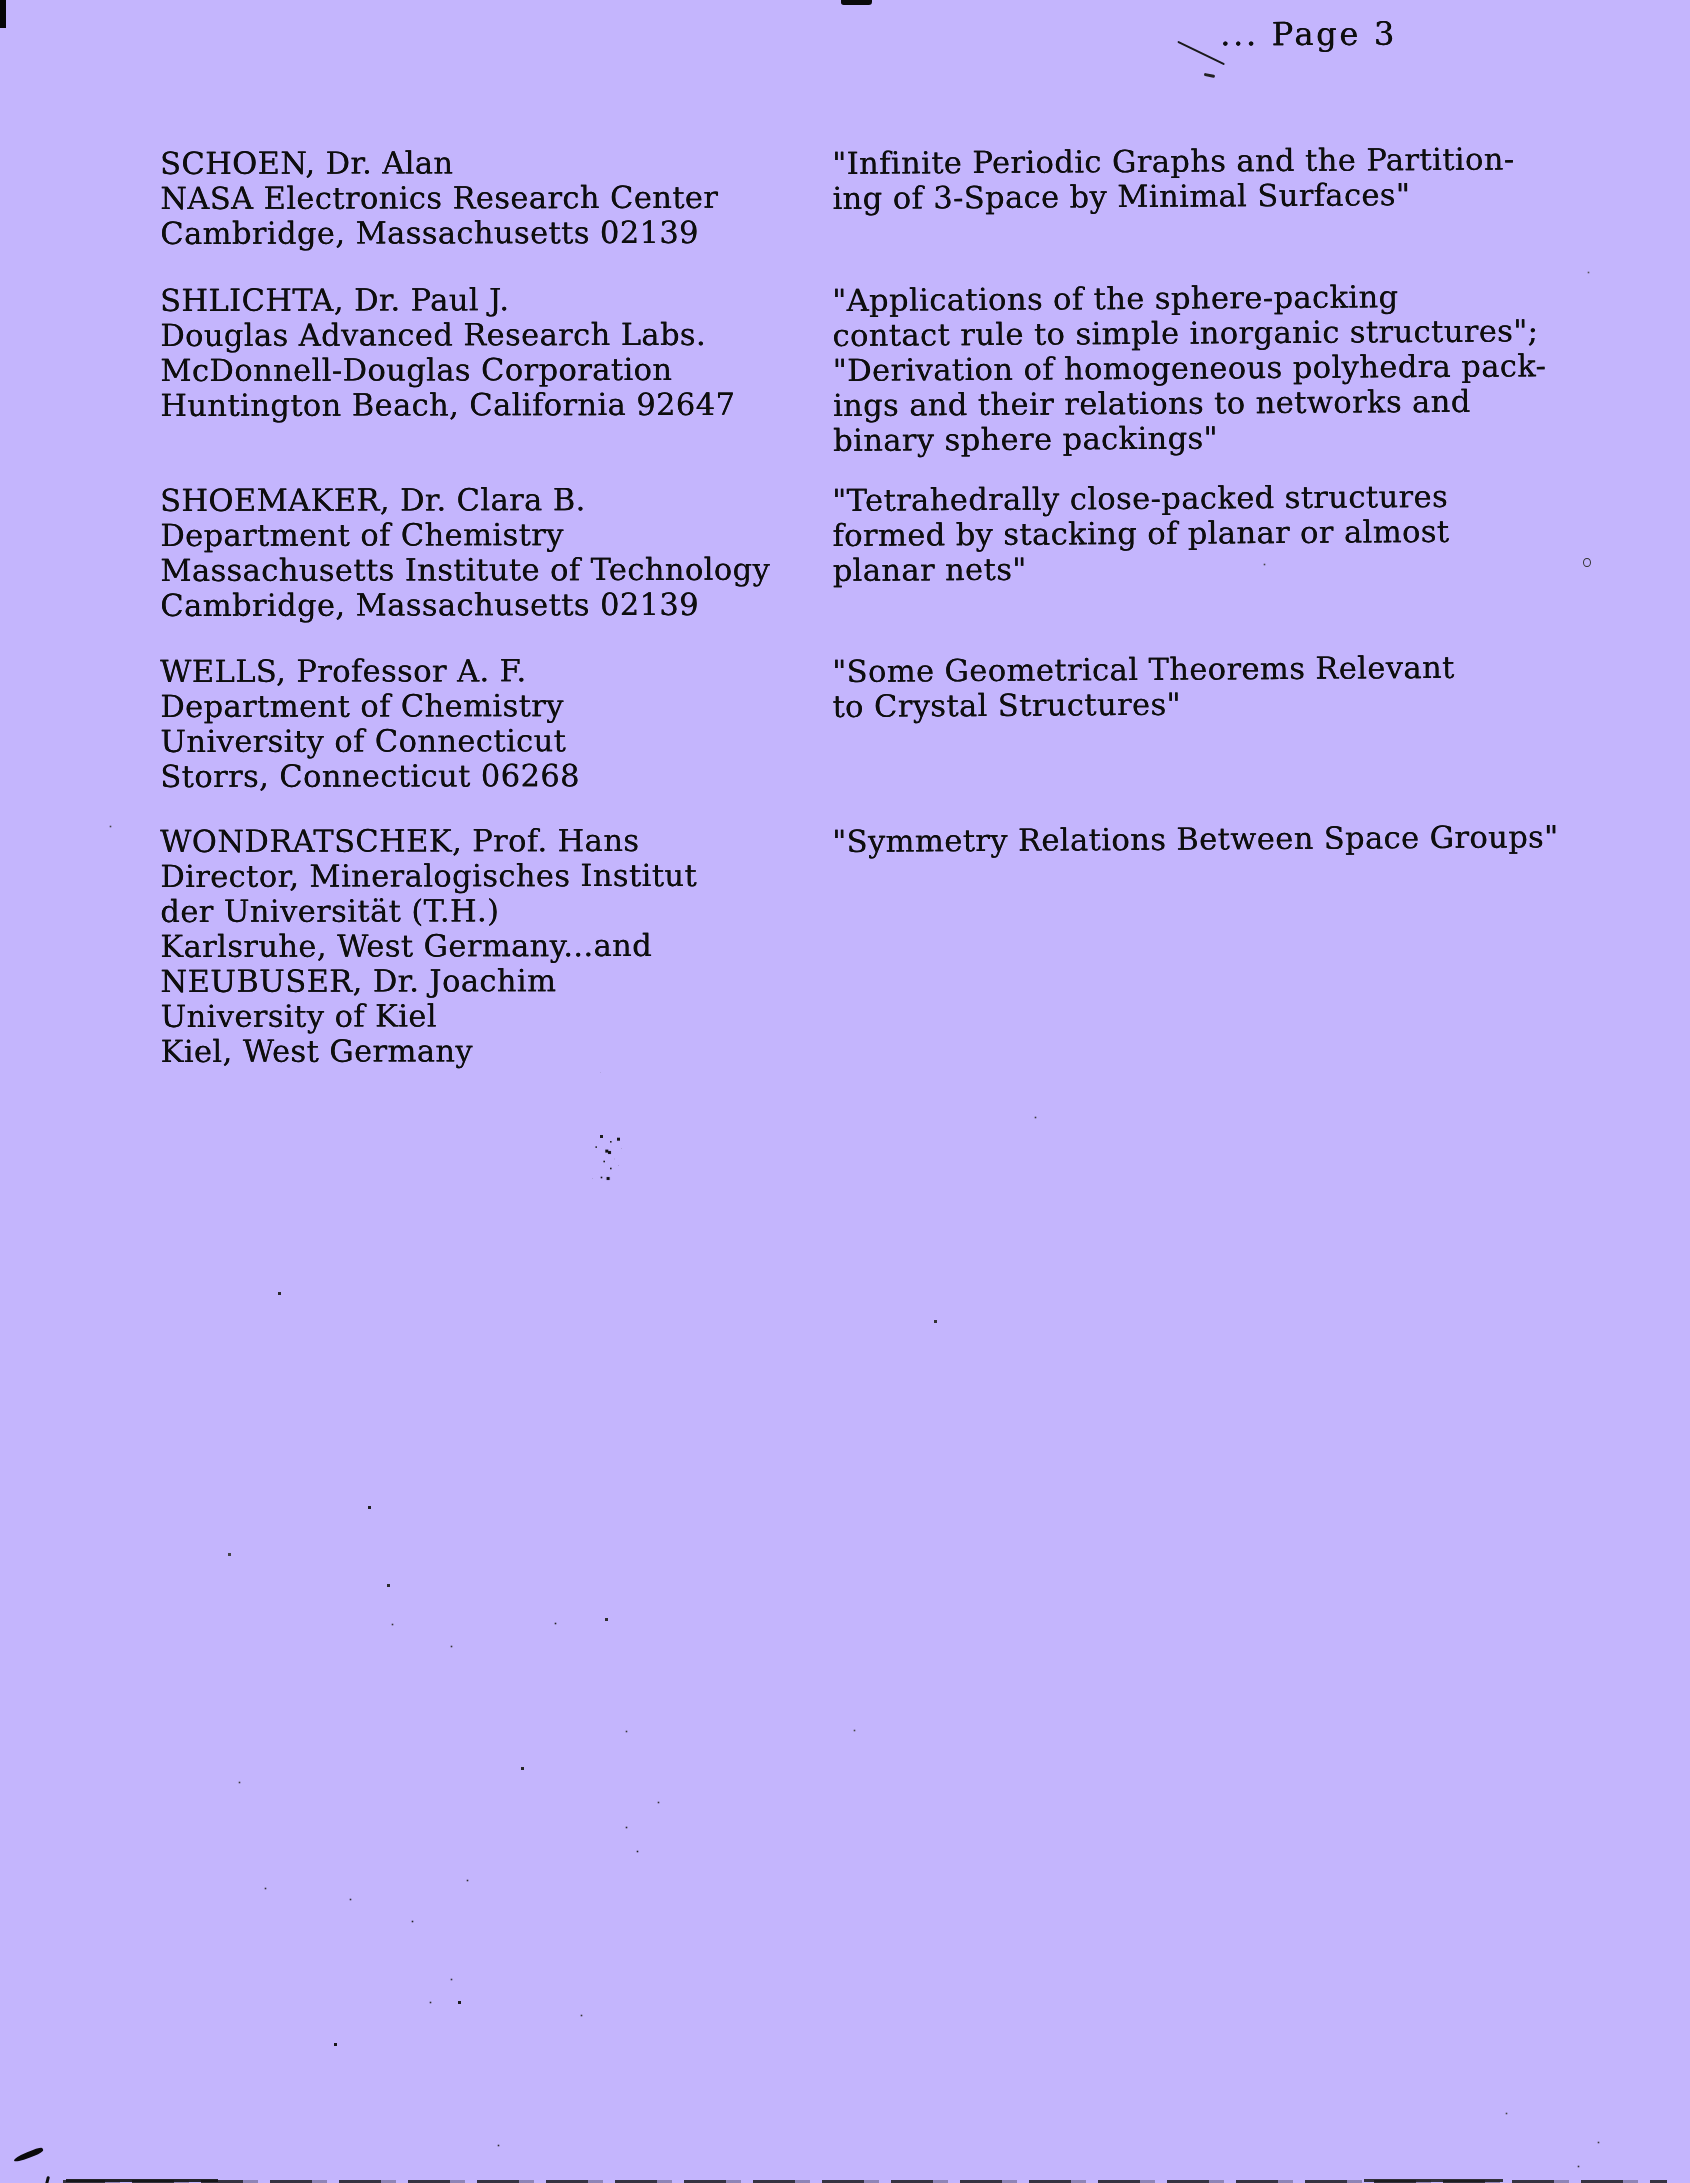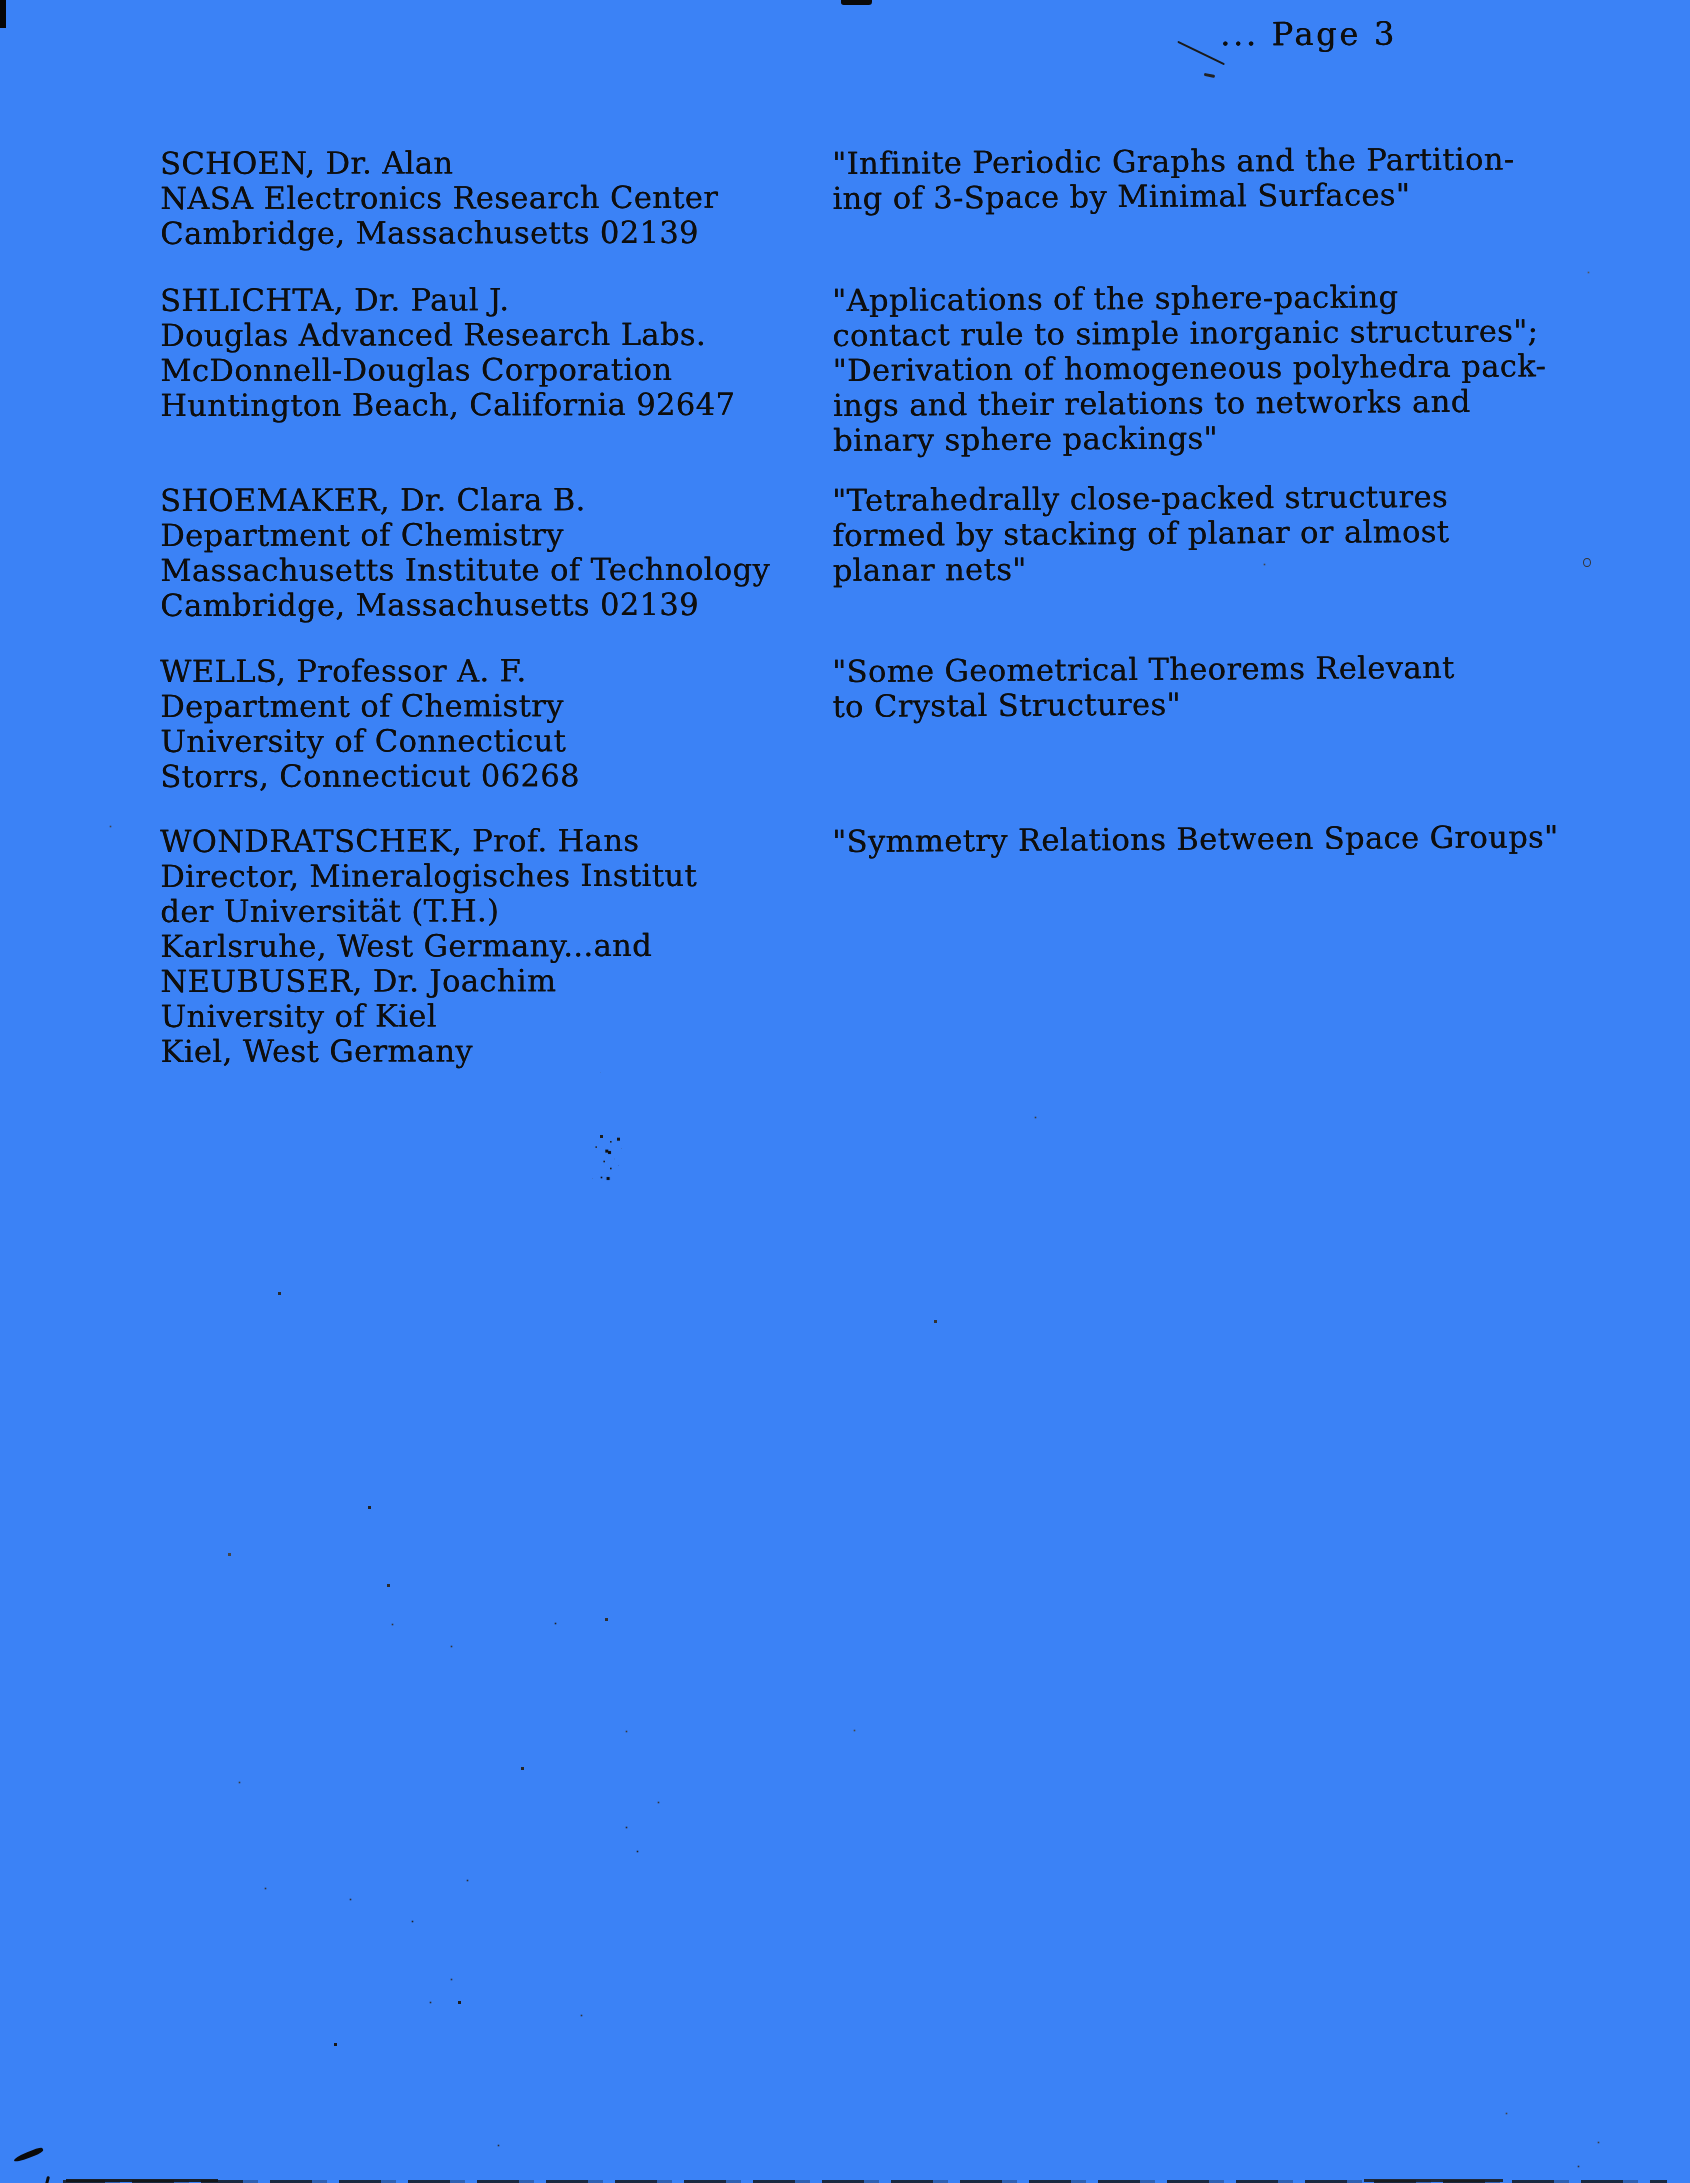--- a/index.html
+++ b/index.html
@@ -4,21 +4,21 @@
 <style>
   html, body {
     margin: 0;
     padding: 0;
     background: #e8e8e8;
   }
   .page {
     position: relative;
     width: 1691px;
     height: 2183px;
-    background: #3b82f6;
+    background: #c4b5fd;
     overflow: hidden;
     font-family: "DejaVu Serif", "Liberation Serif", serif;
     color: #0e0e0e;
   }
   .lines {
     white-space: pre-line;
     font-size: 30.5px;
     line-height: 35px;
     letter-spacing: 0.4px;
     text-shadow: 0.3px 0 0 currentColor;

